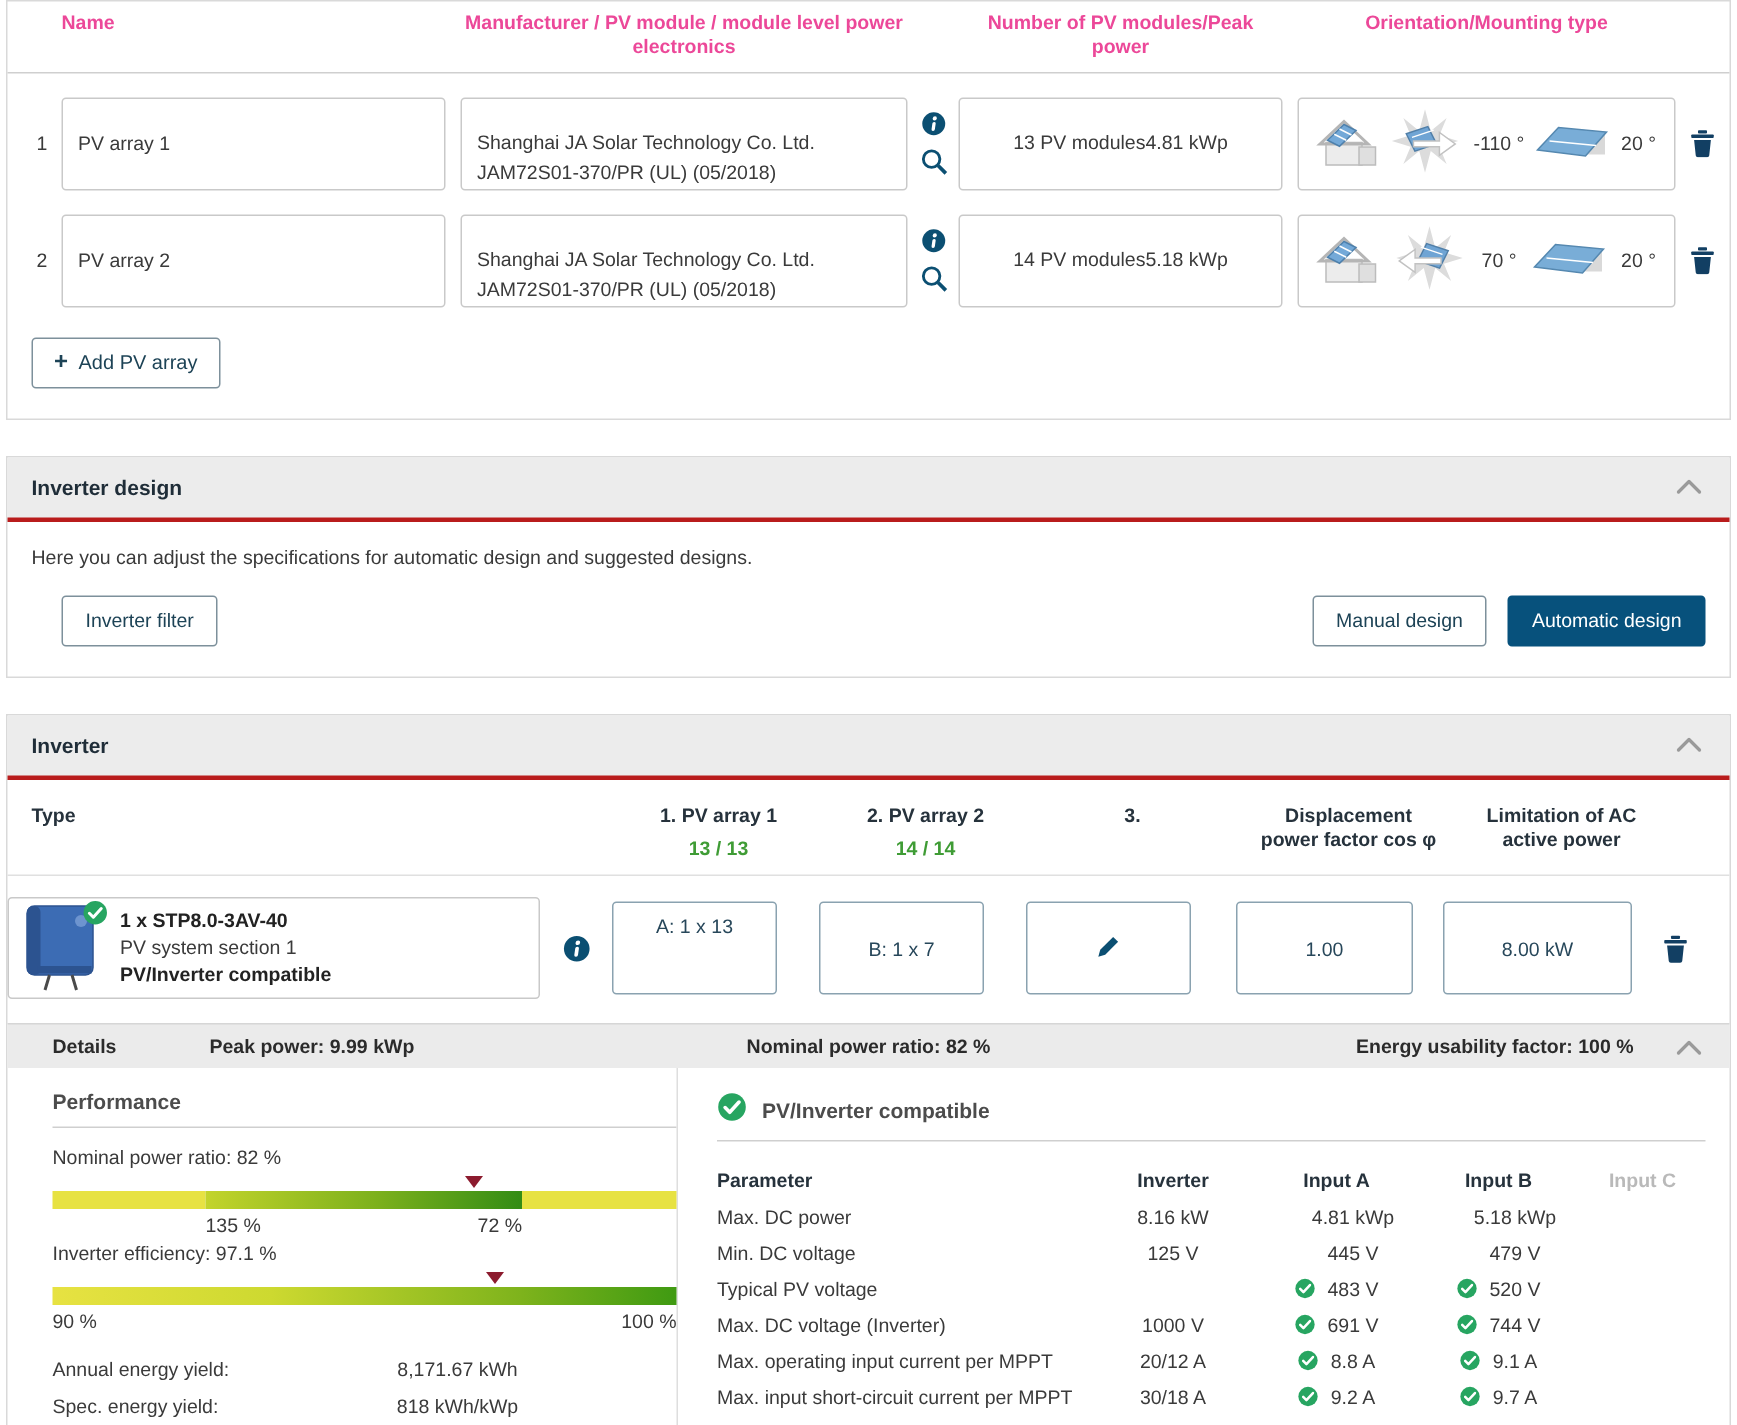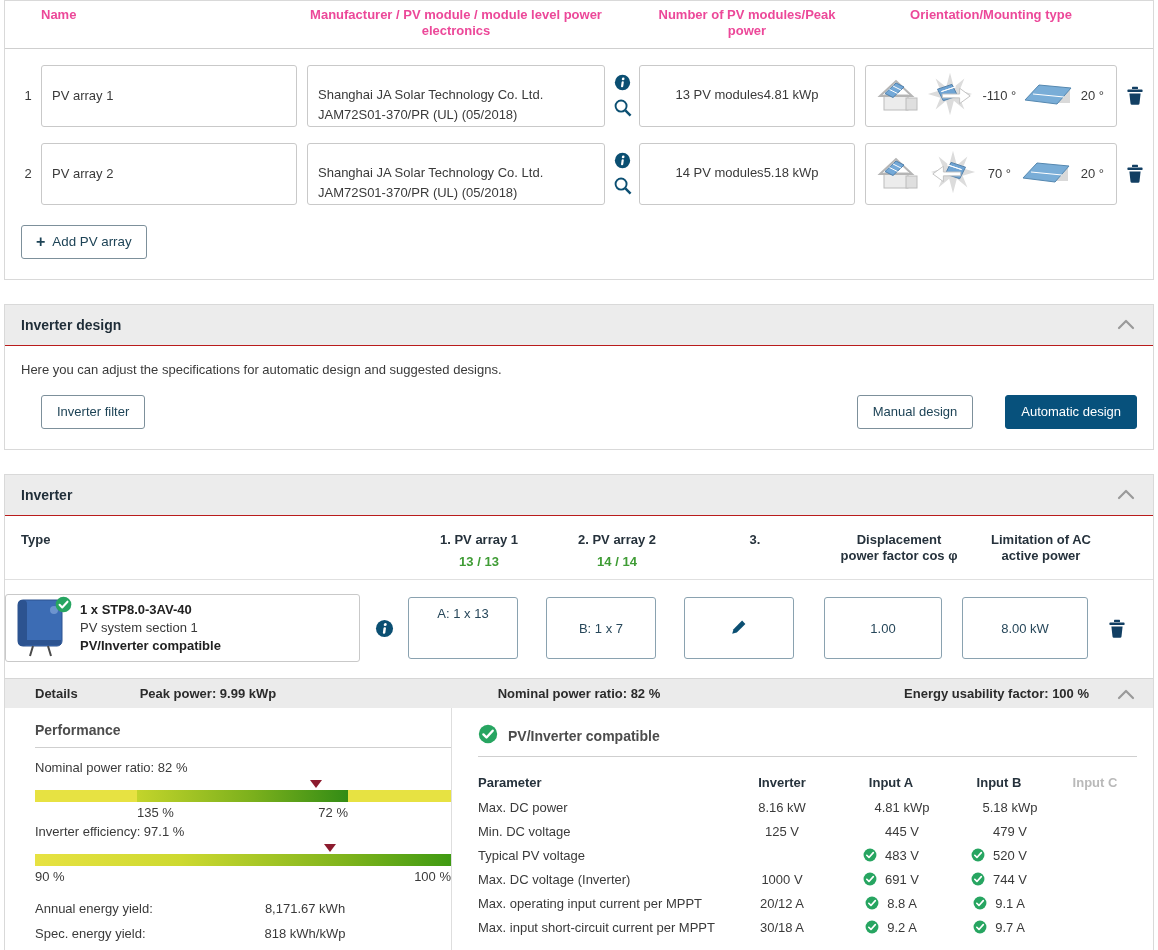--- a/index.html
+++ b/index.html
@@ -7,21 +7,21 @@
   body {
     width:1158px; background:#fff;
     font-family:"Liberation Sans", sans-serif;
     font-size:13px; color:#3a3a3a;
   }
   .card { margin:0 4px; background:#fff; border:1px solid #d9d9d9; }
   .card--gap { margin-top:24px; }
 
   
   .section-header {
-    position:relative; background:#ececec; border-bottom:1px solid #b91c1c;
+    position:relative; background:#ececec; border-bottom:3px solid #b91c1c;
     padding:12px 16px; font-size:14px; font-weight:bold; color:#1f2d38;
   }
   .chevron { position:absolute; right:18px; top:12px; width:18px; height:12px; cursor:pointer; }
 
   
   .g1 {
     display:grid; padding-left:10px;
     grid-template-columns:26px 256px 10px 298px 34px 216px 10px 252px 36px;
   }
   .pv-head { padding-top:6px; padding-bottom:8px; border-bottom:1px solid #cfcfcf; }
@@ -49,21 +49,21 @@
 
   
   .id-body { padding:16px 16px 20px 16px; }
   .id-body p { margin:0 0 18px 0; }
   .btn-row { display:flex; align-items:center;padding-left:20px; }
   .btn {
     height:34px; padding:0 15px; display:inline-flex; align-items:center;
     background:#fff; border:1px solid #7d909b; border-radius:3px;
     color:#1d4356; font-size:13px; cursor:pointer; white-space:nowrap;
   }
-  .btn-group { margin-left:auto; display:flex; gap:32px; }
+  .btn-group { margin-left:auto; display:flex; gap:14px; }
   .btn--primary { background:#07517c; border-color:#07517c; color:#fff; }
 
   
   .g3 {
     display:grid; padding-left:16px; align-items:center;
     grid-template-columns:355px 48px 110px 28px 110px 28px 110px 30px 118px 20px 126px 14px 30px;
   }
   .inv-head { padding-top:16px; padding-bottom:10px; border-bottom:1px solid #e0e0e0; align-items:start; }
   .inv-head .h { font-weight:bold; color:#26323c; text-align:center; line-height:1.3; }
   .inv-head .h.left { text-align:left; }

